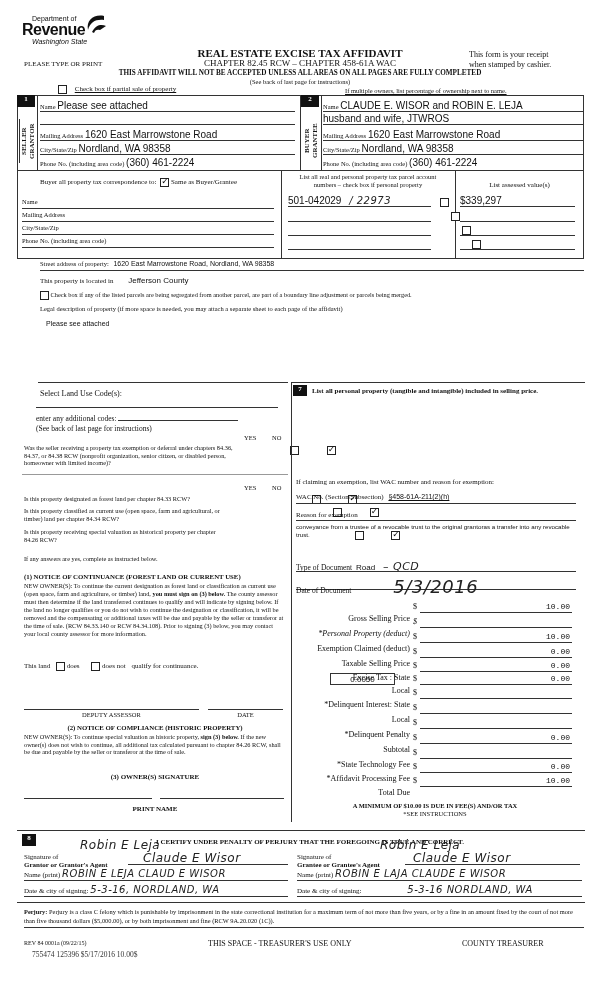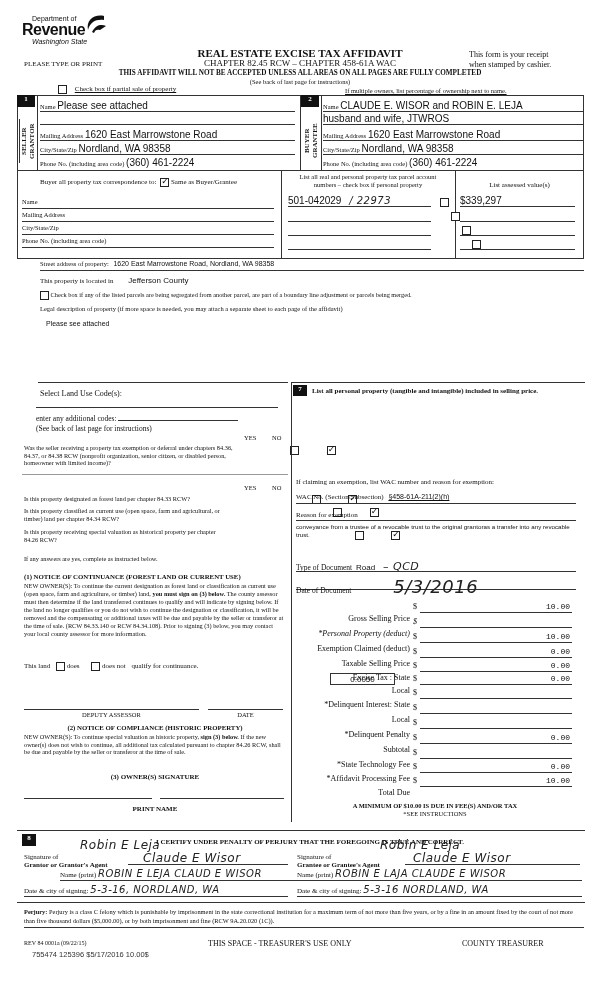--- a/index.html
+++ b/index.html
@@ -328,50 +328,50 @@
 <div class="abs" style="left:17px;top:830px;width:568px;border-top:1px solid #333;"></div>
 <div class="abs num-box" style="left:22px;top:834px;width:14px;height:12px;">8</div>
 <div class="abs b center" style="left:100px;top:838px;width:420px;font-size:7px;">I CERTIFY UNDER PENALTY OF PERJURY THAT THE FOREGOING IS TRUE AND CORRECT.</div>
 
 <div class="abs" style="left:24px;top:853px;font-size:7px;line-height:8px;">
   <div>Signature of</div>
   <div class="b">Grantor or Grantor's Agent</div>
 </div>
 <div class="abs hw" style="left:80px;top:838px;font-size:12px;">Robin E Leja</div>
 <div class="abs line hw" style="left:128px;top:851px;width:160px;height:14px;font-size:12px;padding-left:15px;">Claude E Wisor</div>
-<div class="abs line" style="left:24px;top:868px;width:264px;height:13px;font-size:7px;margin-left:36px;">
+<div class="abs line" style="left:24px;top:868px;width:264px;height:13px;font-size:7px;">
   <span>Name (print)</span>
   <span class="hw" style="font-size:10px;">ROBIN E LEJA  CLAUD E WISOR</span>
 </div>
 <div class="abs line" style="left:24px;top:884px;width:264px;height:13px;font-size:7px;">
   <span>Date &amp; city of signing:</span>
   <span class="hw" style="font-size:10px;">5-3-16, NORDLAND, WA</span>
 </div>
 
 <div class="abs" style="left:297px;top:853px;font-size:7px;line-height:8px;">
   <div>Signature of</div>
   <div class="b">Grantee or Grantee's Agent</div>
 </div>
 <div class="abs hw" style="left:380px;top:838px;font-size:12px;">Robin E Leja</div>
 <div class="abs line hw" style="left:405px;top:851px;width:175px;height:14px;font-size:12px;padding-left:8px;">Claude E Wisor</div>
 <div class="abs line" style="left:297px;top:868px;width:285px;height:13px;font-size:7px;">
   <span>Name (print)</span>
   <span class="hw" style="font-size:10px;">ROBIN E LAJA  CLAUDE E WISOR</span>
 </div>
 <div class="abs line" style="left:297px;top:884px;width:285px;height:13px;font-size:7px;">
   <span>Date &amp; city of signing:</span>
-  <span class="hw" style="font-size:10px;">5-3-16  NORDLAND, WA</span>
+  <span class="hw" style="font-size:10px;margin-left:44px;">5-3-16  NORDLAND, WA</span>
 </div>
 
 <div class="abs" style="left:17px;top:902px;width:568px;border-top:1px solid #333;"></div>
 <div class="abs" style="left:24px;top:908px;width:560px;font-size:6.4px;line-height:8.5px;border-bottom:1px solid #333;padding-bottom:2px;">
   <span class="b">Perjury:</span>
   <span>Perjury is a class C felony which is punishable by imprisonment in the state correctional institution for a maximum term of not more than five years, or by a fine in an amount fixed by the court of not more than five thousand dollars ($5,000.00), or by both imprisonment and fine (RCW 9A.20.020 (1C)).</span>
 </div>
 
 
 <div class="abs" style="left:24px;top:940px;font-size:6px;">REV 84 0001a (09/22/15)</div>
 <div class="abs" style="left:208px;top:939px;font-size:8px;">THIS SPACE - TREASURER'S USE ONLY</div>
 <div class="abs" style="left:462px;top:939px;font-size:8px;">COUNTY TREASURER</div>
-<div class="abs" style="left:32px;top:950px;font-family:Liberation Sans, sans-serif;font-size:7.5px;color:#333;">755474 125396 $5/17/2016 10.00$</div>
+<div class="abs" style="left:32px;top:950px;font-family:Liberation Serif, serif;font-size:7.5px;color:#333;">755474 125396 $5/17/2016 10.00$</div>
 
 
 
 
 </body></html>

